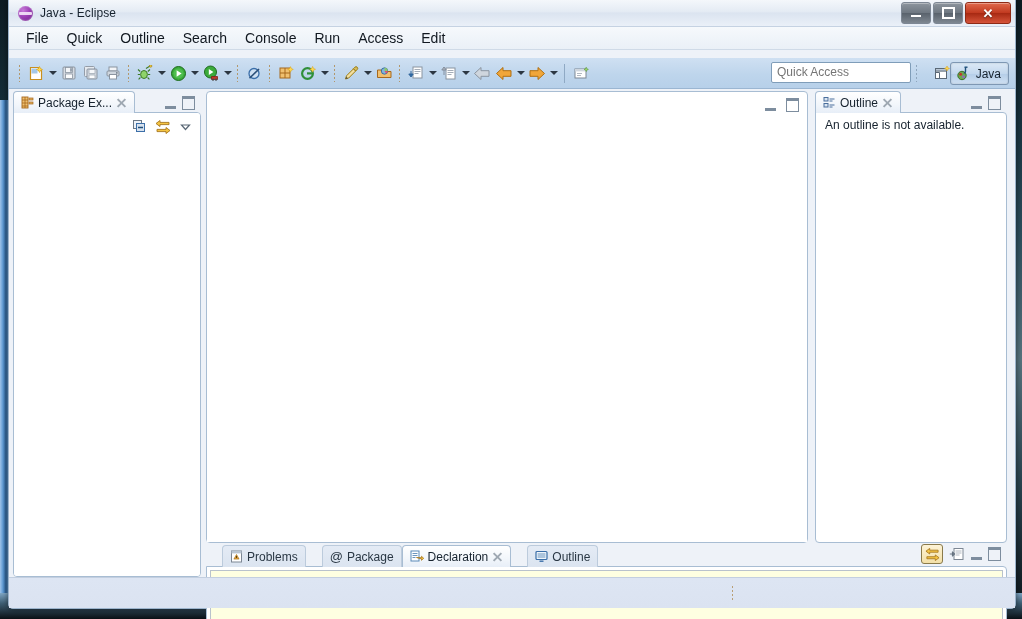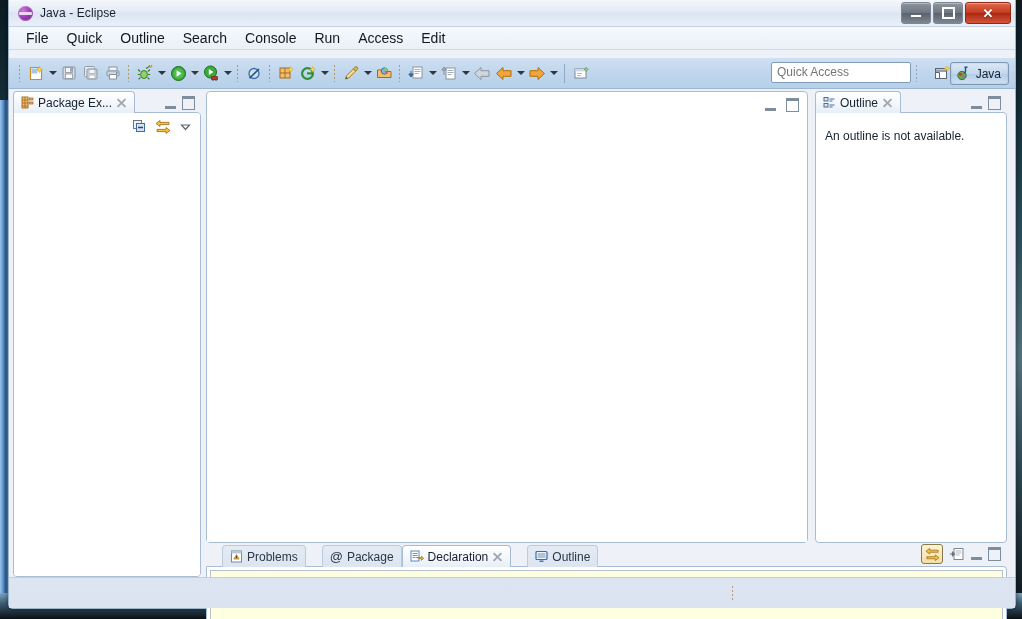--- a/index.html
+++ b/index.html
@@ -170,21 +170,21 @@
 
   
   #statusbar{
     height:30px;flex:0 0 30px;position:relative;
     background:linear-gradient(180deg,#dde5f3,#dbe3f1);
     border-top:1px solid #c3cfe0;
   }
   .sgrip{position:absolute;left:722px;top:7px;width:4px;height:16px;
     background-image:radial-gradient(circle,#b08c55 38%,rgba(0,0,0,0) 40%);
     background-size:3px 4px;background-repeat:repeat-y;opacity:.8;}
-  .outline-text{padding:16px 9px;font-size:12px;color:#16222e;}
+  .outline-text{padding:5px 9px;font-size:12px;color:#16222e;}
 </style>
 </head>
 <body>
 
 <div id="desktop">
   <div class="blur1"></div>
   <div class="blur2"></div>
   <div class="strip"></div>
   <div class="botband"></div>
   <div class="botblur"></div>

